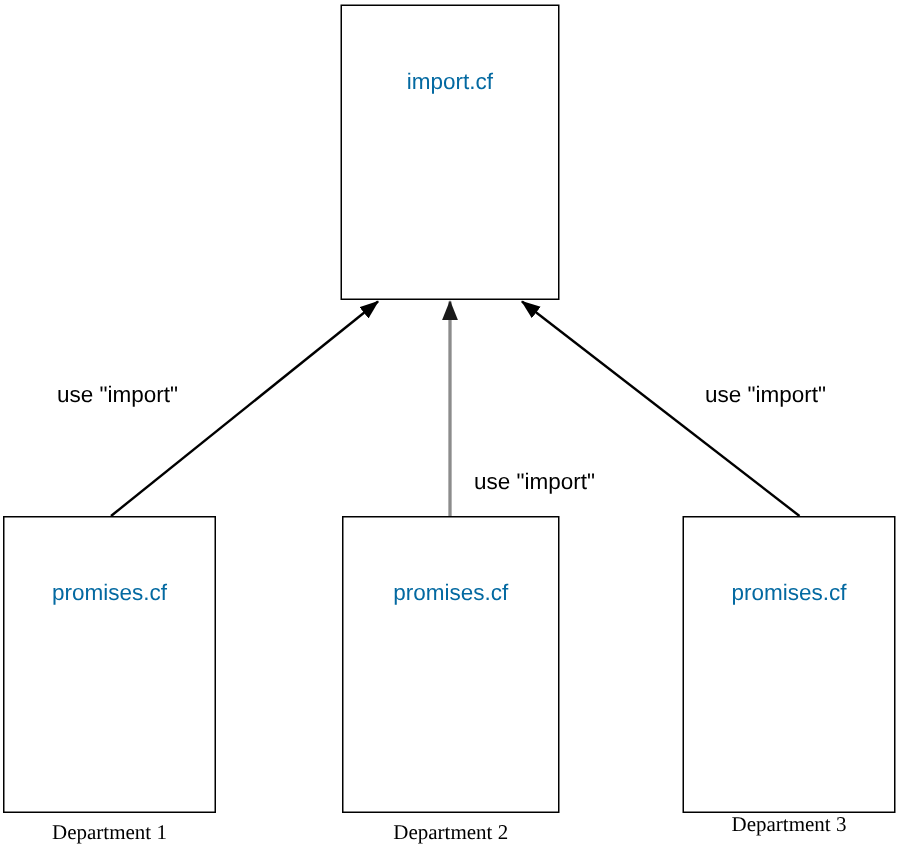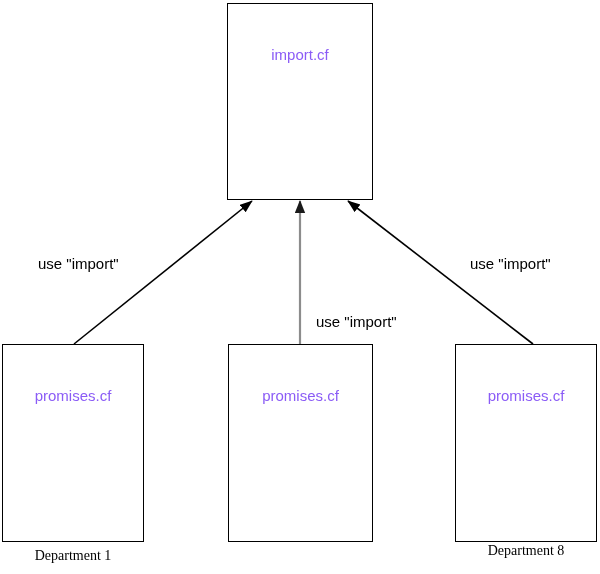--- a/index.html
+++ b/index.html
@@ -21,21 +21,21 @@
     border: 1px solid #000000;
     background: #ffffff;
   }
   .node-label {
     position: absolute;
     left: 0;
     right: 0;
     text-align: center;
     font-family: "Liberation Sans", sans-serif;
     font-size: 15px;
-    color: #8b5cf6;
+    color: #0369a1;
     white-space: nowrap;
   }
   .edge-label {
     position: absolute;
     font-family: "Liberation Sans", sans-serif;
     font-size: 15px;
     color: #000000;
     white-space: nowrap;
   }
   .dept-caption {
@@ -80,23 +80,24 @@
   </div>
 
   <div class="node-box" id="node-child-0" style="left: 2px; top: 344px; width: 142px; height: 198px;">
     <div class="node-label" id="node-child-0-label" style="top: 42px;">promises.cf</div>
   </div>
   <div class="dept-caption" id="caption-0" style="left: 2px; width: 142px; top: 548px;">Department 1</div>
 
   <div class="node-box" id="node-child-1" style="left: 228px; top: 344px; width: 145px; height: 198px;">
     <div class="node-label" id="node-child-1-label" style="top: 42px;">promises.cf</div>
   </div>
+  <div class="dept-caption" id="caption-1" style="left: 228px; width: 145px; top: 548px;">Department 2</div>
 
   <div class="node-box" id="node-child-2" style="left: 455px; top: 344px; width: 142px; height: 198px;">
     <div class="node-label" id="node-child-2-label" style="top: 42px;">promises.cf</div>
   </div>
-  <div class="dept-caption" id="caption-2" style="left: 455px; width: 142px; top: 543px;">Department 8</div>
+  <div class="dept-caption" id="caption-2" style="left: 455px; width: 142px; top: 543px;">Department 3</div>
 
   <div class="edge-label" id="edge-label-0" style="left: 38px; top: 255px;">use "import"</div>
   <div class="edge-label" id="edge-label-1" style="left: 316px; top: 313px;">use "import"</div>
   <div class="edge-label" id="edge-label-2" style="left: 470px; top: 255px;">use "import"</div>
 
 </div>
 
 </body></html>

